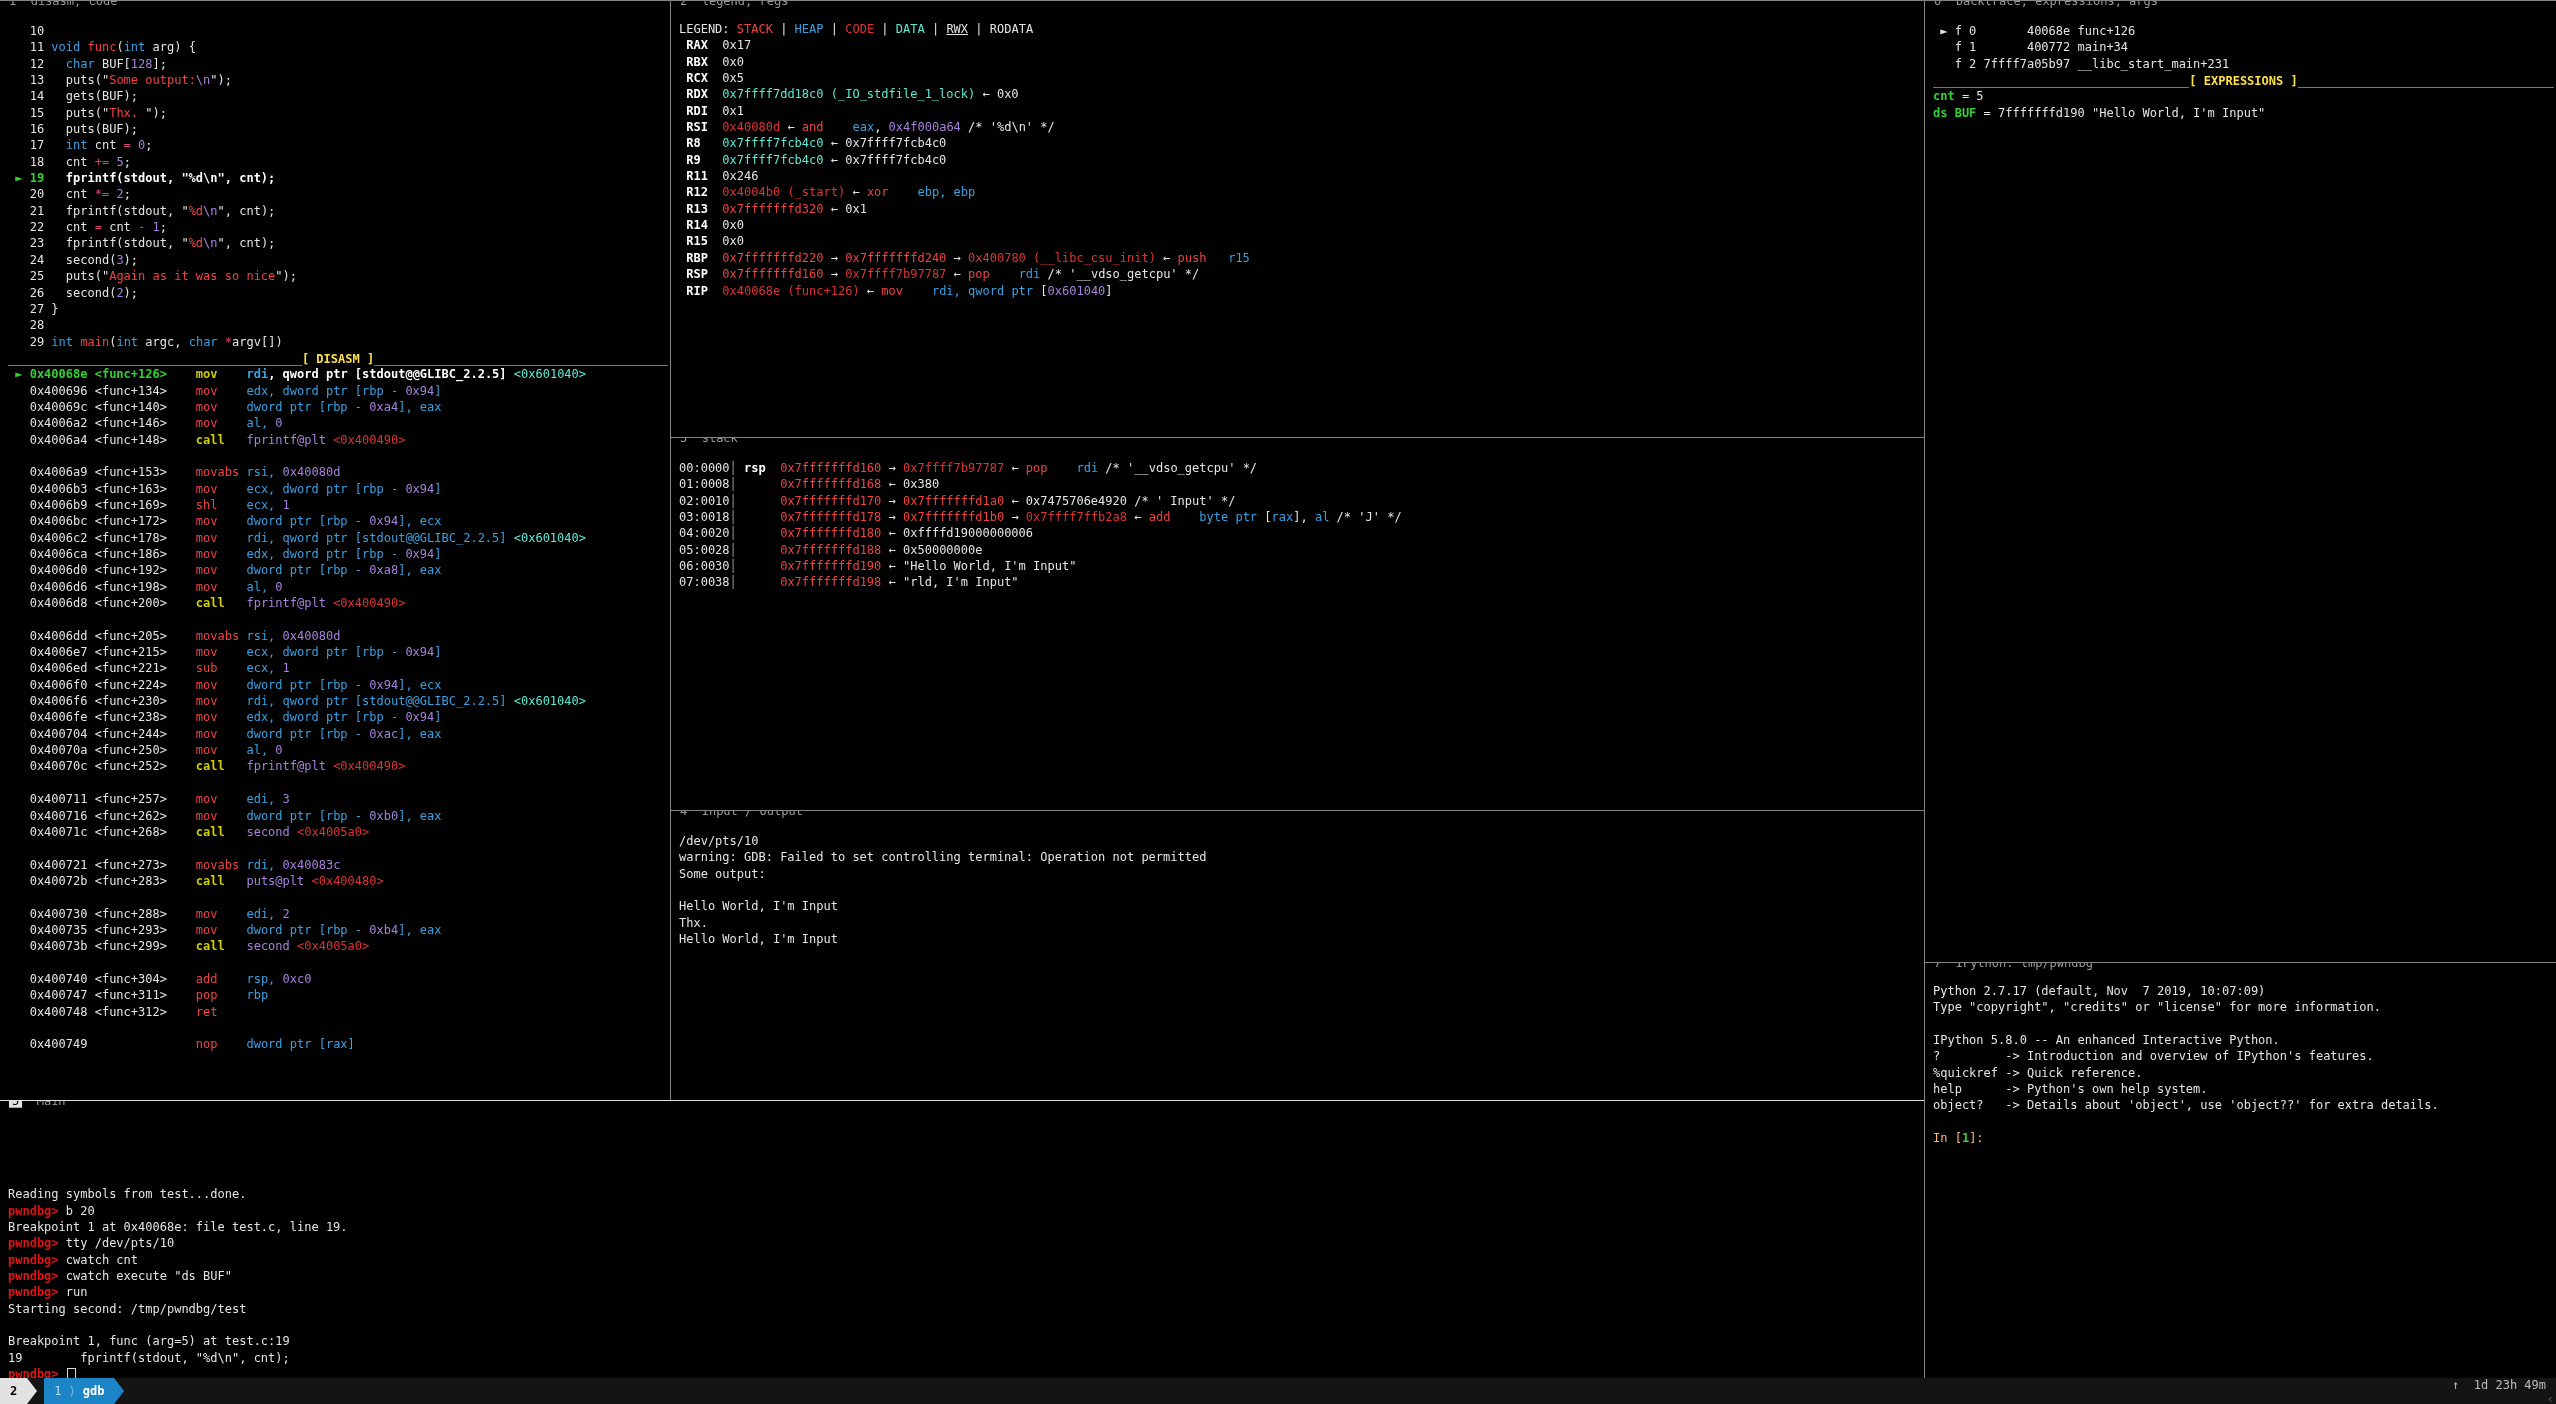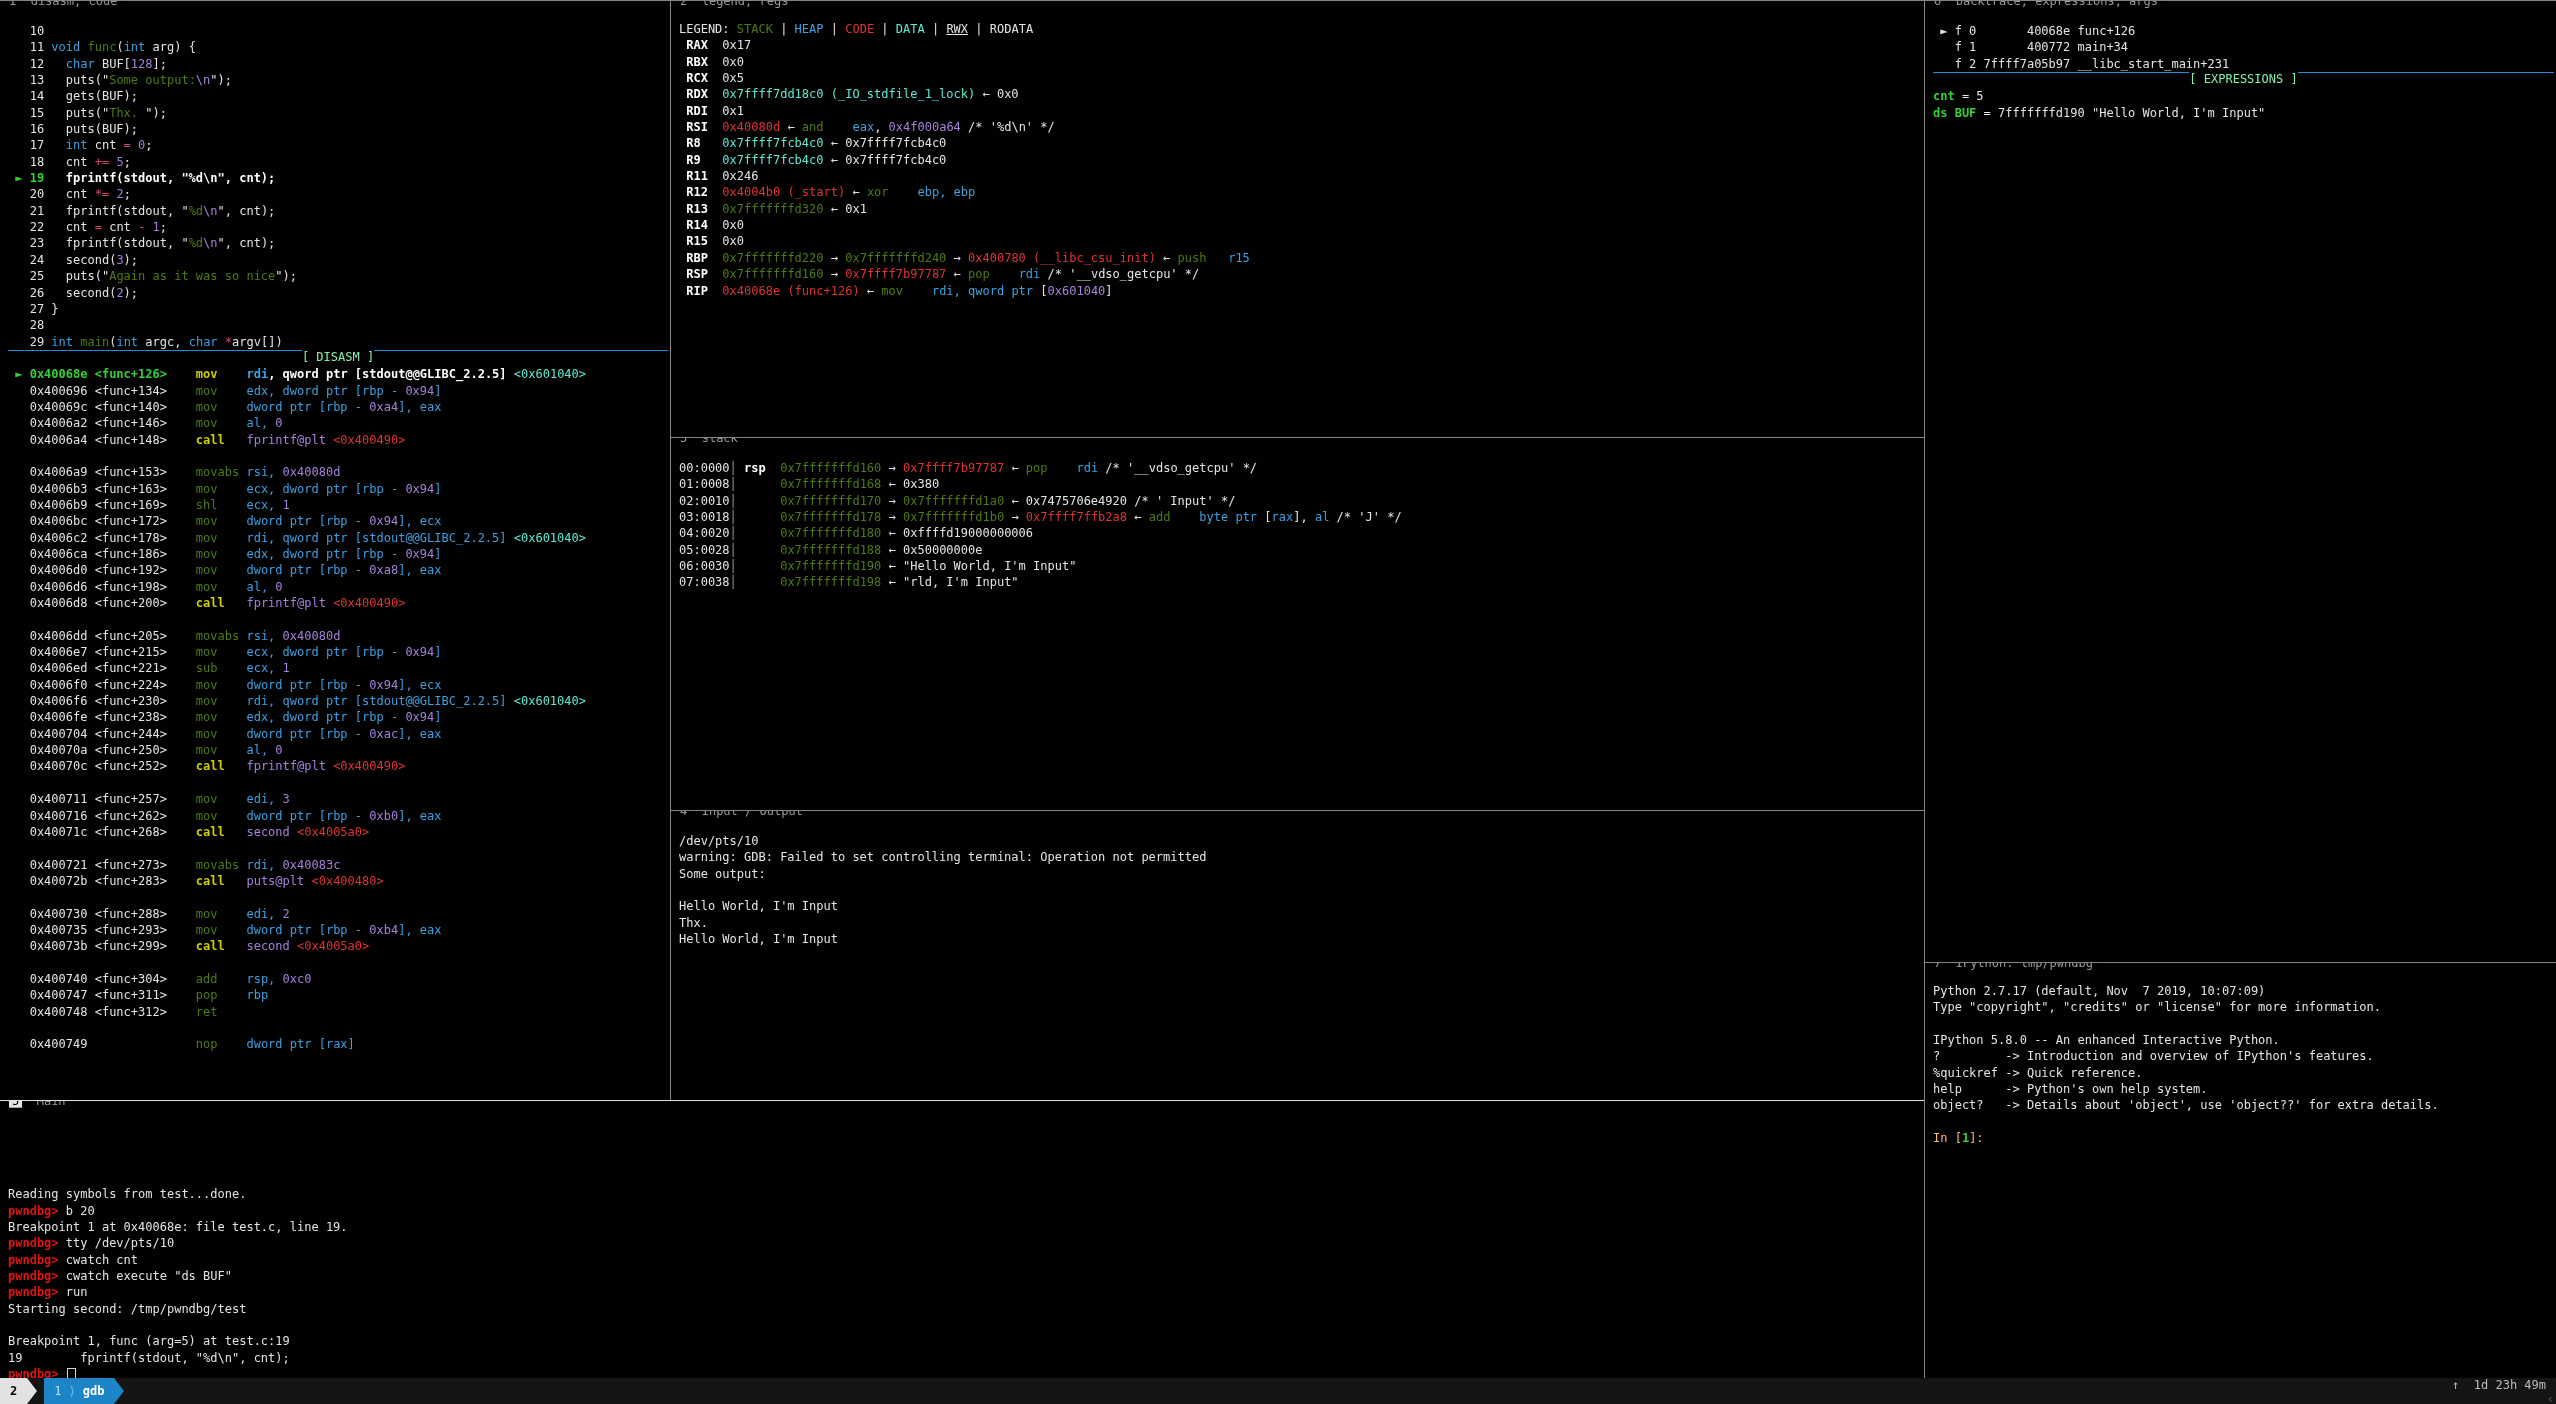--- a/index.html
+++ b/index.html
@@ -15,30 +15,30 @@
   .content{position:absolute;left:8px;right:2px;}
   .r{height:16.35px;line-height:16.35px;white-space:pre;overflow:hidden;}
   
   .d{color:#e4e4e4;}
   .bw{color:#ffffff;font-weight:bold;}
   .gy{color:#9a9a9a;}
   .rd{color:#dd3434;}
   .brd{color:#e01212;font-weight:bold;}
   .gn{color:#fdba74;}
   .bgn{color:#35d035;font-weight:bold;}
-  .yl{color:#4d7c0f;}
+  .yl{color:#ef4444;}
   .byl{color:#cdcd00;font-weight:bold;}
   .bl{color:#3da0e0;}
   .bbl{color:#3da0e0;font-weight:bold;}
   .mg{color:#5eead4;}
   .pu{color:#a582dd;}
   .pk{color:#d7447c;}
   .un{color:#e4e4e4;text-decoration:underline;}
   .cursor{display:inline-block;width:7px;height:12px;border:1px solid #d8d8d8;vertical-align:middle;margin-left:1px;}
-  .ctx-divider{display:flex;align-items:flex-start;height:16.35px;color:#86efac;font-weight:normal;white-space:pre;}
+  .ctx-divider{display:flex;align-items:flex-end;height:16.35px;color:#fde047;font-weight:bold;white-space:pre;}
   .ctx-divider::before,.ctx-divider::after{content:"";flex:1;border-top:1px solid #1f8fdc;}
   
   .statusbar{position:absolute;left:0;top:1378px;width:2556px;height:26px;background:#141414;
              display:flex;align-items:stretch;overflow:hidden;}
   .sb-left{display:flex;align-items:stretch;}
   .seg{display:flex;align-items:center;padding:0 10px;white-space:pre;}
   .seg-white{background:#e2e2e2;color:#000;font-weight:bold;}
   .tri-r-white{width:0;height:0;border-left:10px solid #e2e2e2;border-top:13px solid transparent;border-bottom:13px solid transparent;}
   .seg-blue{background:#1b85c7;margin-left:7px;}
   .tri-r-blue{width:0;height:0;border-left:10px solid #1b85c7;border-top:13px solid transparent;border-bottom:13px solid transparent;}

